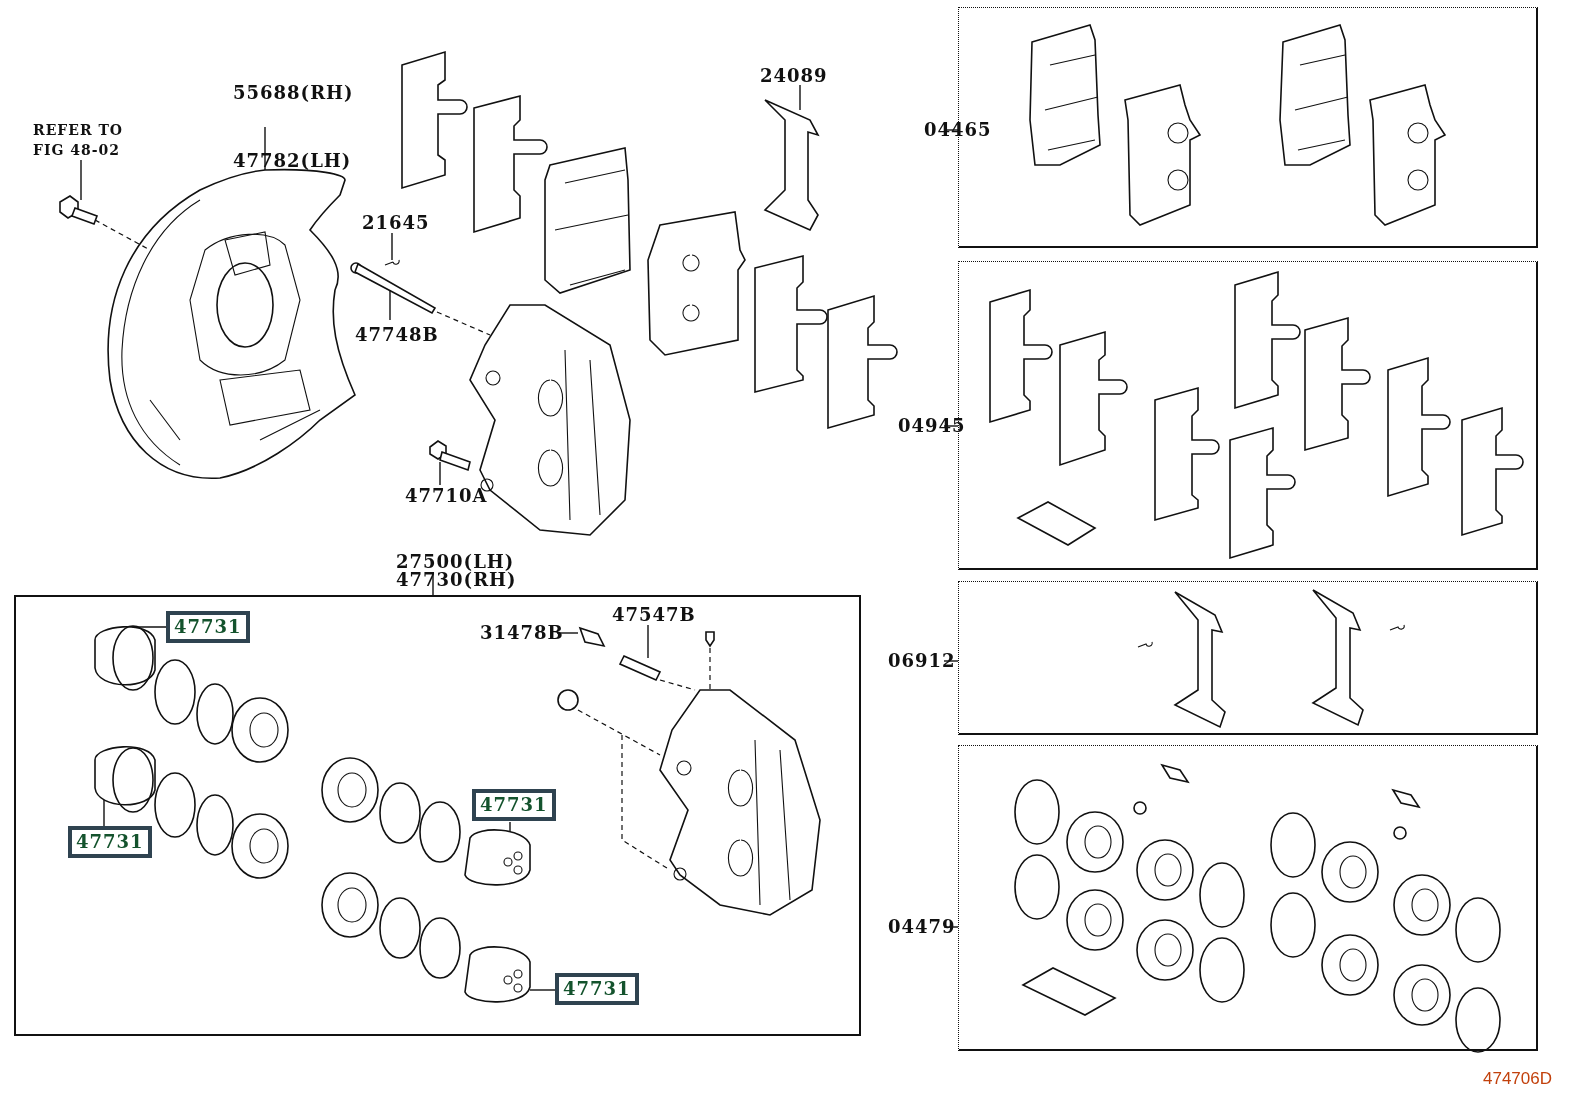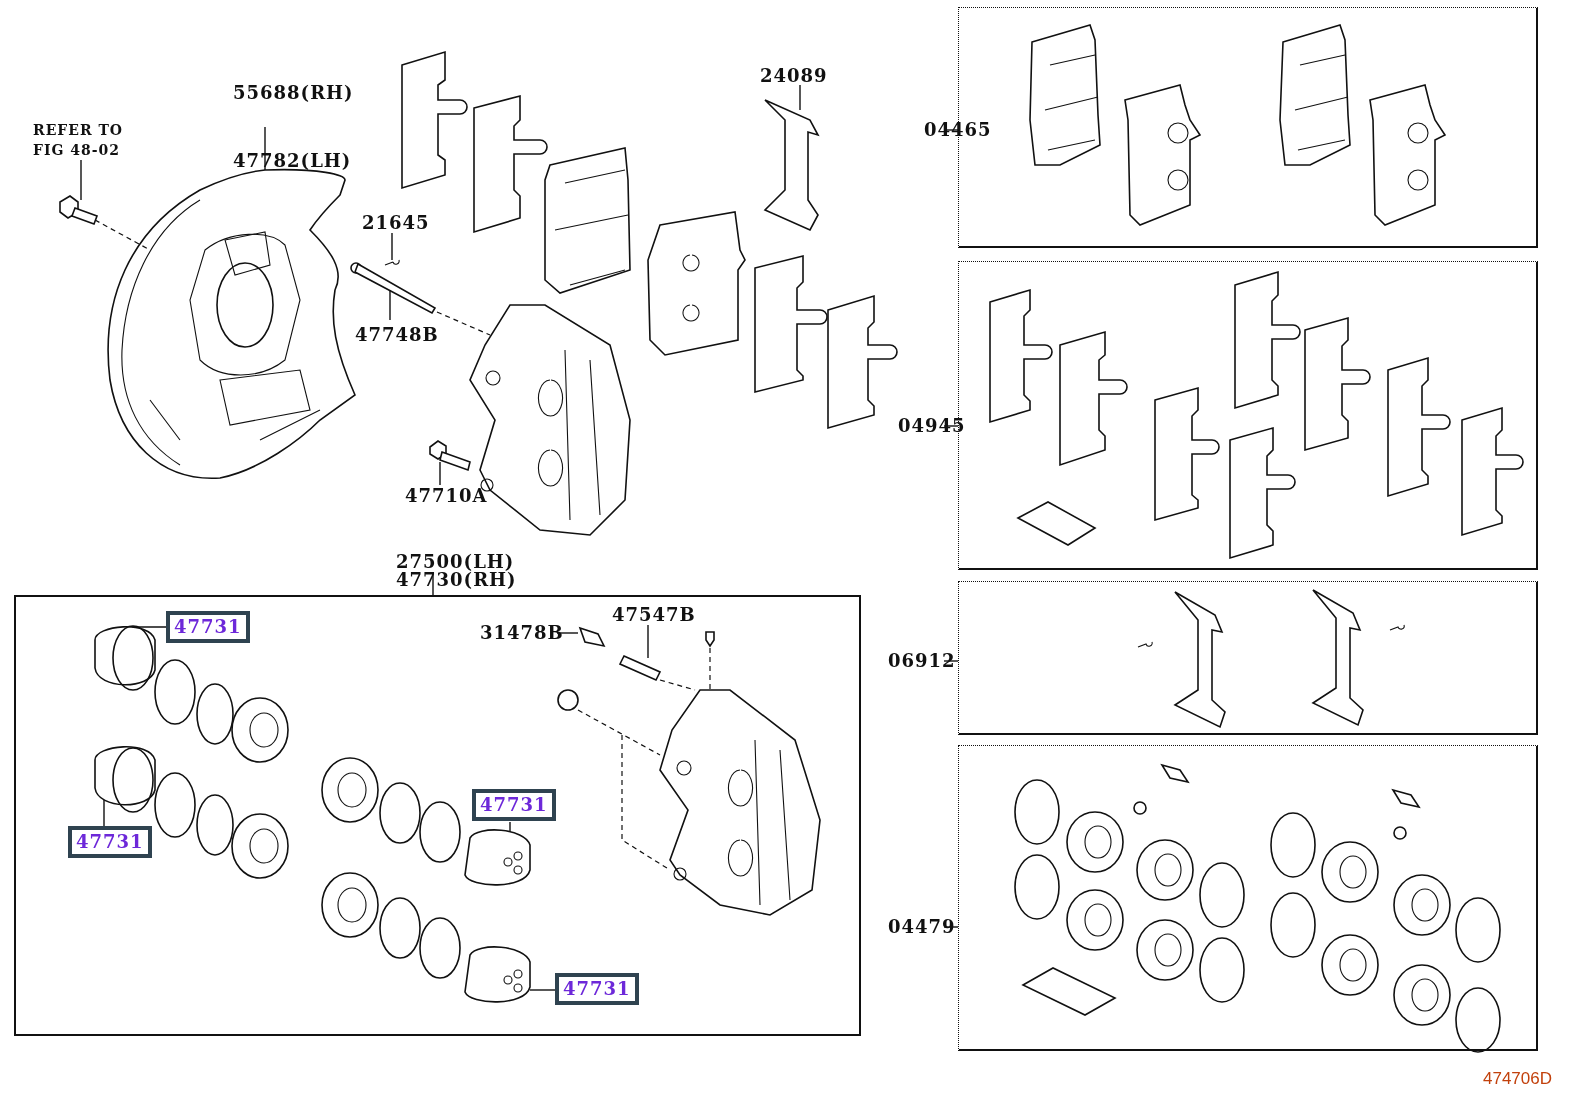--- a/index.html
+++ b/index.html
@@ -3,21 +3,21 @@
 <meta charset="utf-8">
 <style>
   html, body { margin: 0; padding: 0; background: #ffffff; }
   body { width: 1592px; height: 1099px; position: relative; overflow: hidden;
          font-family: "DejaVu Sans Mono", "Liberation Mono", monospace; color: #000; }
   .lbl { position: absolute; font-family: "DejaVu Serif", "Liberation Serif", serif; font-weight: bold;
          font-size: 18px; letter-spacing: 1px; line-height: 22px; white-space: nowrap; color: #111; }
   .lbl.small { font-size: 14px; }
   .hl { position: absolute; border: 4px solid #2f4350; background: #fff; padding: 0 4px;
         font-family: "DejaVu Serif", "Liberation Serif", serif; font-weight: bold; font-size: 18px;
-        letter-spacing: 1px; line-height: 24px; color: #6d28d9; cursor: pointer; }
+        letter-spacing: 1px; line-height: 24px; color: #14532d; cursor: pointer; }
   .panel { position: absolute; border: 2px solid #111; box-sizing: border-box; }
   .panel.dotted-left { border-left: 1.5px dotted #111; border-top: 1.5px dotted #111; }
   .figid { position: absolute; font-family: "Liberation Sans", sans-serif; font-size: 17px; color: #c2410c; }
   svg { position: absolute; left: 0; top: 0; }
   .ln { stroke: #111; stroke-width: 1.6; fill: none; }
   .thin { stroke: #111; stroke-width: 1.1; fill: none; }
   .dash { stroke: #111; stroke-width: 1.2; fill: none; stroke-dasharray: 5 4; }
   .leader { stroke: #111; stroke-width: 1.4; fill: none; }
   .part { fill: #fff; stroke: #111; stroke-width: 1.6; }
 </style>

